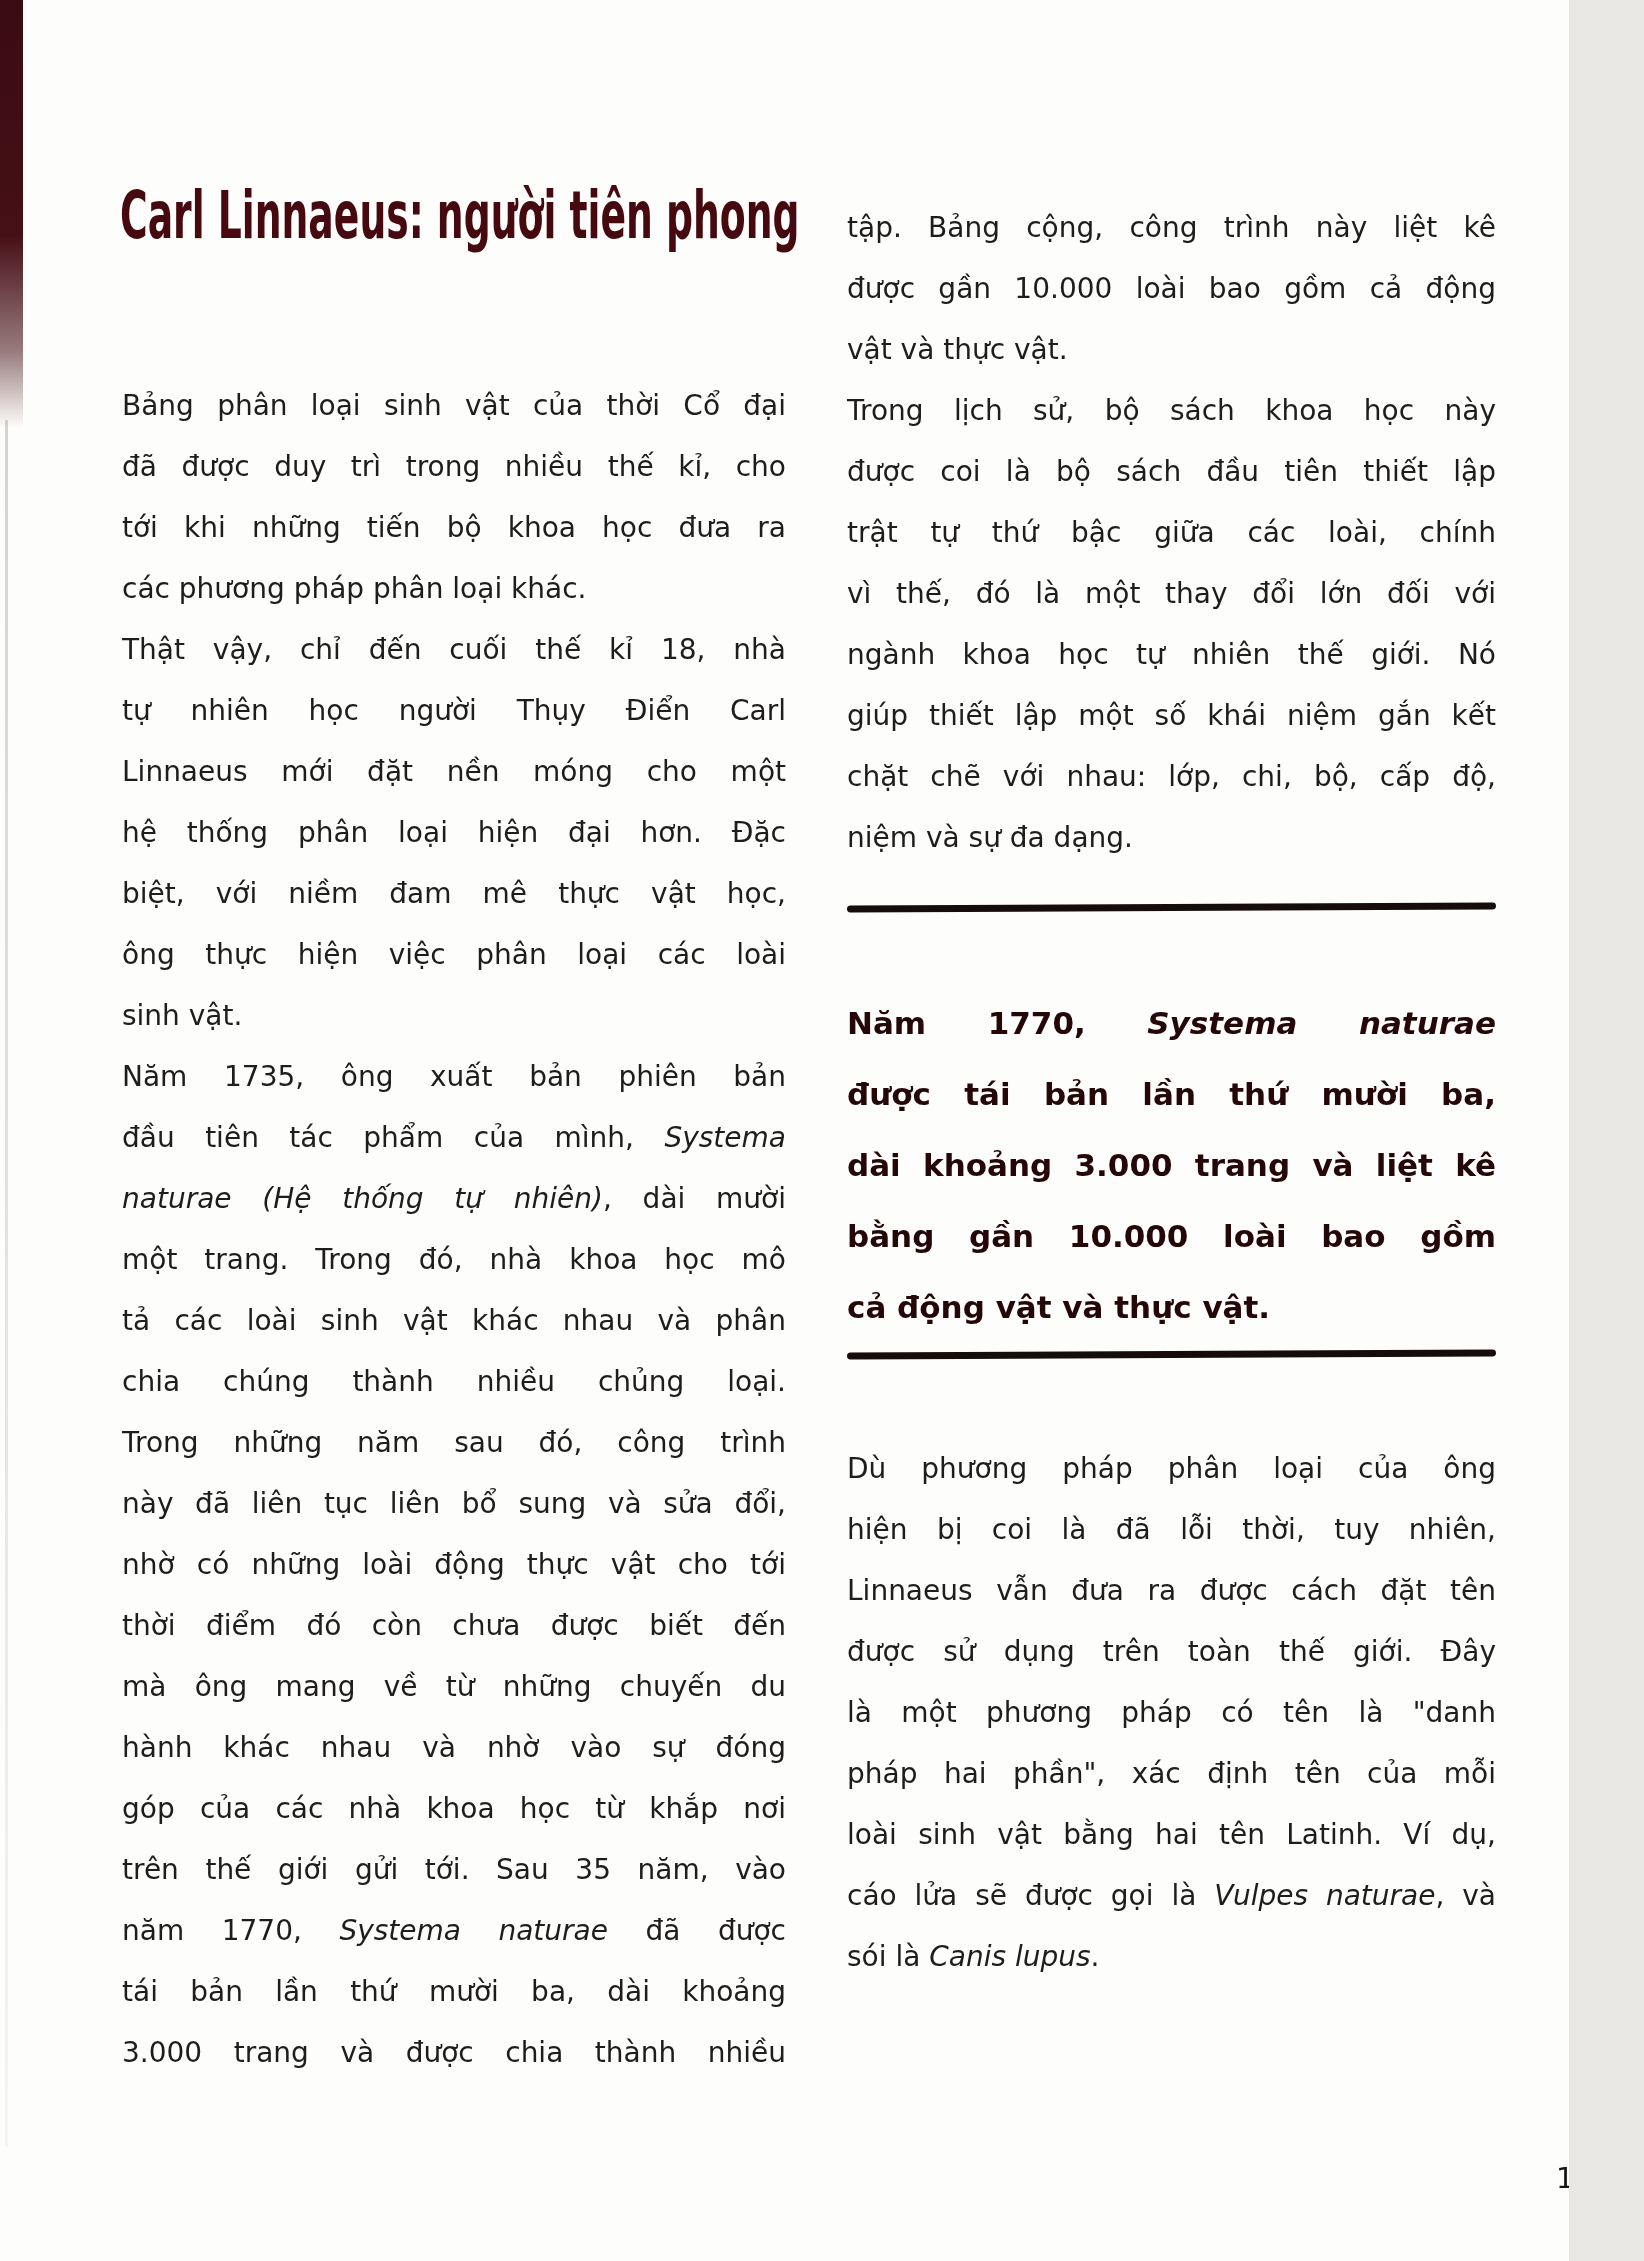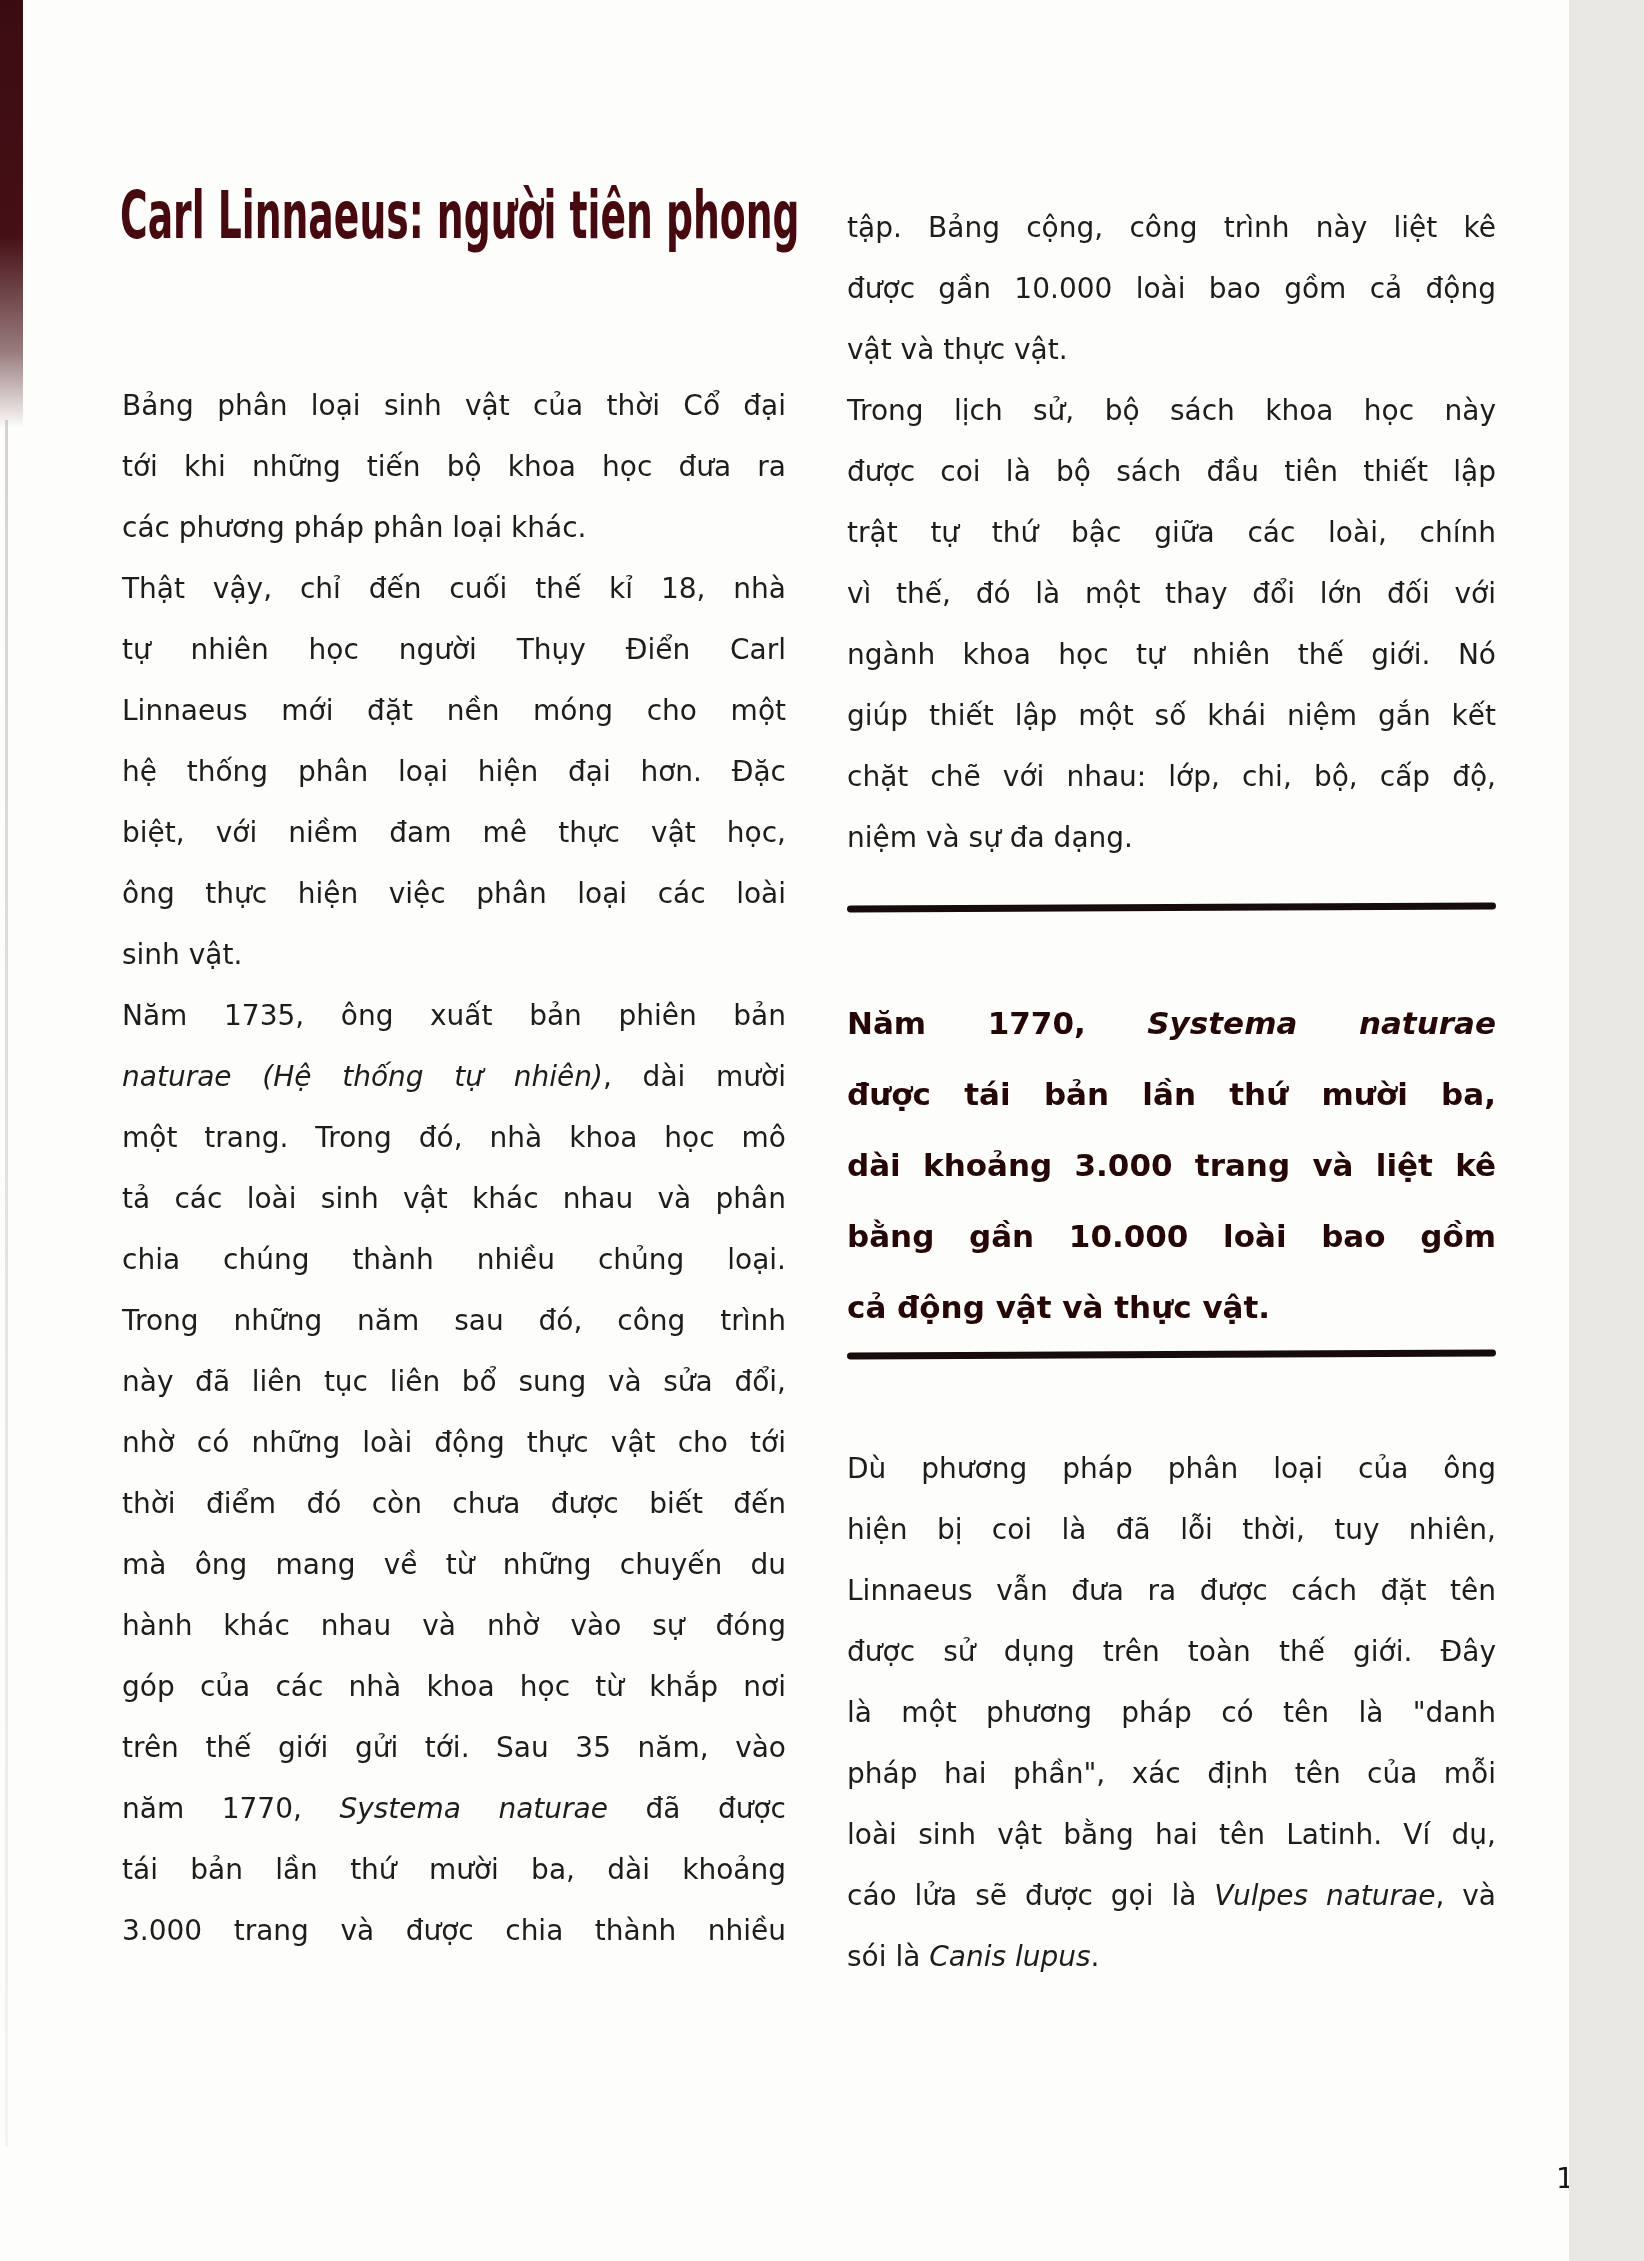--- a/index.html
+++ b/index.html
@@ -68,30 +68,32 @@
 <body>
 
 <div class="page">
   <div class="spine-mark"></div>
   <div class="edge-line"></div>
 
   <h1 class="page-title">Carl Linnaeus: người tiên phong</h1>
 
   <div class="col col-left" id="col-left">
       <div class="tline"><span>Bảng phân loại sinh vật của thời Cổ đại</span></div>
+      <div class="tline"><span>đã được duy trì trong nhiều thế kỉ, cho</span></div>
       <div class="tline"><span>tới khi những tiến bộ khoa học đưa ra</span></div>
       <div class="tline end"><span>các phương pháp phân loại khác.</span></div>
       <div class="tline"><span>Thật vậy, chỉ đến cuối thế kỉ 18, nhà</span></div>
       <div class="tline"><span>tự nhiên học người Thụy Điển Carl</span></div>
       <div class="tline"><span>Linnaeus mới đặt nền móng cho một</span></div>
       <div class="tline"><span>hệ thống phân loại hiện đại hơn. Đặc</span></div>
       <div class="tline"><span>biệt, với niềm đam mê thực vật học,</span></div>
       <div class="tline"><span>ông thực hiện việc phân loại các loài</span></div>
       <div class="tline end"><span>sinh vật.</span></div>
       <div class="tline"><span>Năm 1735, ông xuất bản phiên bản</span></div>
+      <div class="tline"><span>đầu tiên tác phẩm của mình, </span><span class="it">Systema</span></div>
       <div class="tline"><span class="it">naturae (Hệ thống tự nhiên)</span><span>, dài mười</span></div>
       <div class="tline"><span>một trang. Trong đó, nhà khoa học mô</span></div>
       <div class="tline"><span>tả các loài sinh vật khác nhau và phân</span></div>
       <div class="tline"><span>chia chúng thành nhiều chủng loại.</span></div>
       <div class="tline"><span>Trong những năm sau đó, công trình</span></div>
       <div class="tline"><span>này đã liên tục liên bổ sung và sửa đổi,</span></div>
       <div class="tline"><span>nhờ có những loài động thực vật cho tới</span></div>
       <div class="tline"><span>thời điểm đó còn chưa được biết đến</span></div>
       <div class="tline"><span>mà ông mang về từ những chuyến du</span></div>
       <div class="tline"><span>hành khác nhau và nhờ vào sự đóng</span></div>

